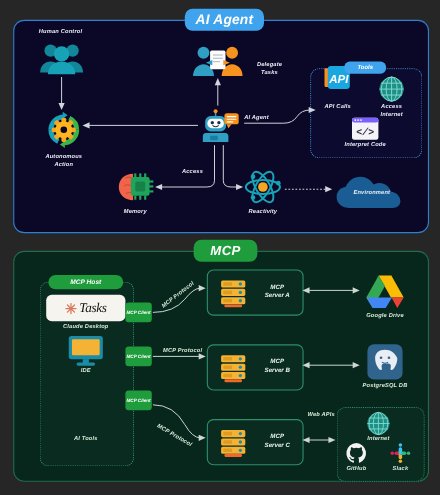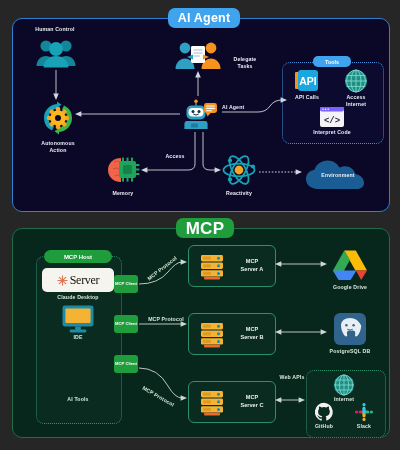--- a/index.html
+++ b/index.html
@@ -3,21 +3,21 @@
 <meta charset="utf-8">
 <style>
   html,body{margin:0;padding:0;}
   body{
     width:400px;height:450px;
     background:#262626;
     font-family:"Liberation Sans", sans-serif;
     overflow:hidden;
     position:relative;
   }
-  .stage{position:absolute;inset:0;}
+  .stage{position:absolute;inset:0;font-style:italic;}
 
   
   .panel{position:absolute;border-radius:10px;}
   #agent-panel{
     left:12px;top:18px;width:376px;height:192px;
     background:#0b0726;border:1.4px solid #2f7fd0;
   }
   #mcp-panel{
     left:12px;top:228px;width:376px;height:208px;
     background:#07261c;border:1.4px solid #1f6b4a;
@@ -30,21 +30,21 @@
     border-radius:7px;text-align:center;
     line-height:1;
     display:flex;align-items:center;justify-content:center;
   }
   #agent-title{
     left:168px;top:8px;width:72px;height:20px;
     background:#3fa3ee;font-size:12.5px;letter-spacing:.2px;
   }
   #mcp-title{
     left:176px;top:218px;width:58px;height:20px;
-    background:#1f9c3c;font-size:17px;letter-spacing:.3px;
+    background:#1f9c3c;font-size:12px;letter-spacing:.3px;
   }
 
   
   .lbl{
     position:absolute;color:#e9eef5;font-size:5.2px;
     font-weight:bold;text-align:center;line-height:1.32;
     letter-spacing:.15px;white-space:pre-line;
   }
   .lbl.green{color:#d6ead9;}
 
@@ -246,21 +246,21 @@
   <div class="ico" style="left:302px;top:158px;">
     <svg width="72" height="34" viewBox="0 0 72 34">
       <path d="M16 31c-7 0-12-4.2-12-10 0-5 3.6-8.6 8.4-9.3C14.6 6.2 19.6 2.6 25.6 2.6c5.2 0 9.8 2.8 12 7.2 1.6-1 3.4-1.5 5.4-1.5 5 0 9.2 3.3 10.3 7.8 5 .7 8.7 4.3 8.7 8.9 0 3.6-2.8 6-7 6z" fill="#1a5c94"></path>
     </svg>
   </div>
   <div class="lbl" style="left:312px;top:172px;width:52px;">Environment</div>
 
   <div id="tools-box"></div>
   <div id="tools-badge">Tools</div>
 
-  <div class="ico" style="left:295px;top:70px;">
+  <div class="ico" style="left:295px;top:60px;">
     <svg width="24" height="22" viewBox="0 0 24 22">
       <rect x="0" y="2" width="5" height="17" rx="1" fill="#f6921e"></rect>
       <rect x="3" y="0" width="20" height="21" rx="3" fill="#1aa7e0"></rect>
       <text x="13" y="15" font-family="Liberation Sans, sans-serif" font-size="10.5" font-weight="bold" fill="#ffffff" text-anchor="middle">API</text>
     </svg>
   </div>
   <div class="lbl" style="left:287px;top:94px;width:40px;">API Calls</div>
 
   <div class="ico" style="left:344px;top:69px;">
     <svg width="24" height="24" viewBox="0 0 24 24">
@@ -300,21 +300,21 @@
     <span>
       <svg width="11" height="11" viewBox="0 0 12 12">
         <g stroke="#d97757" stroke-width="1.25" stroke-linecap="round">
           <line x1="6" y1="1" x2="6" y2="11"></line>
           <line x1="1" y1="6" x2="11" y2="6"></line>
           <line x1="2.5" y1="2.5" x2="9.5" y2="9.5"></line>
           <line x1="9.5" y1="2.5" x2="2.5" y2="9.5"></line>
         </g>
       </svg>
     </span>
-    <span class="cname">Server</span>
+    <span class="cname">Tasks</span>
   </div>
   <div class="lbl green" style="left:42px;top:294px;width:72px;">Claude Desktop</div>
 
   <div class="ico" style="left:62px;top:305px;">
     <svg width="32" height="28" viewBox="0 0 32 28">
       <rect x="0.5" y="0.5" width="31" height="21" rx="2.4" fill="#1c8ca6"></rect>
       <rect x="3.4" y="3.4" width="25.2" height="14.6" rx="1.2" fill="#f5b335"></rect>
       <rect x="13.2" y="21.5" width="5.6" height="3.6" fill="#1c8ca6"></rect>
       <rect x="7.6" y="24.6" width="16.8" height="2.8" rx="1.4" fill="#1c8ca6"></rect>
     </svg>

